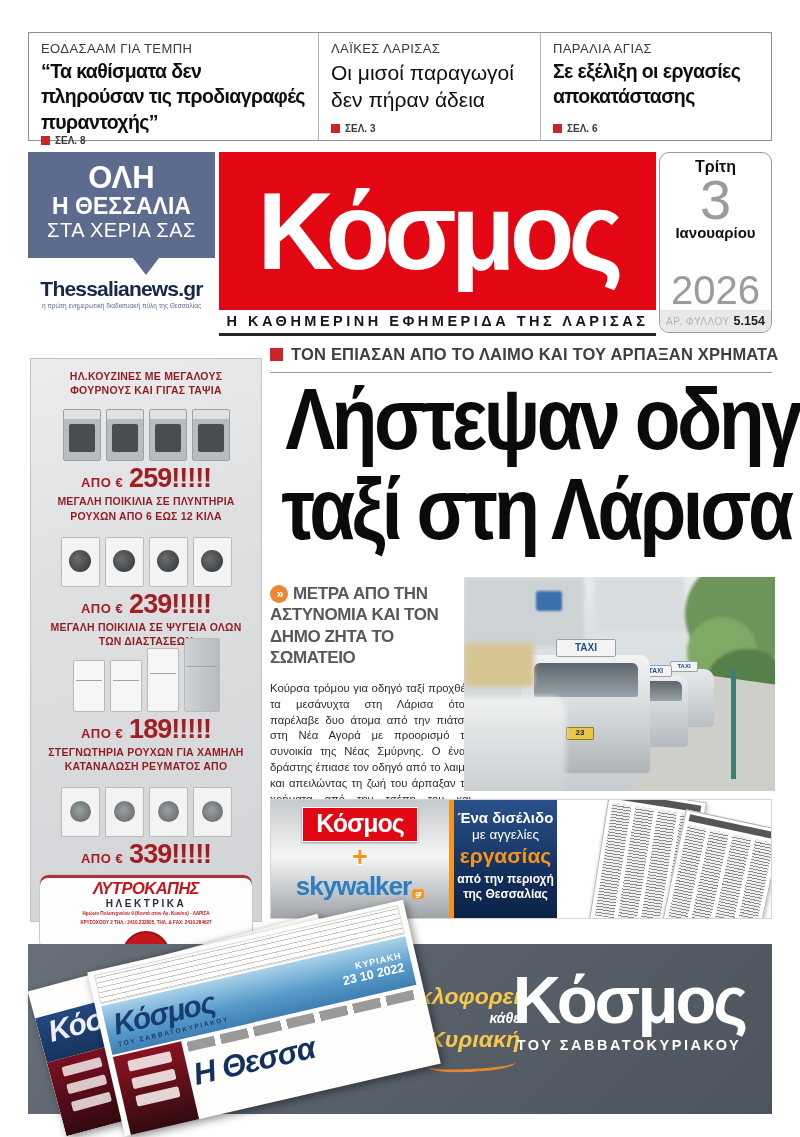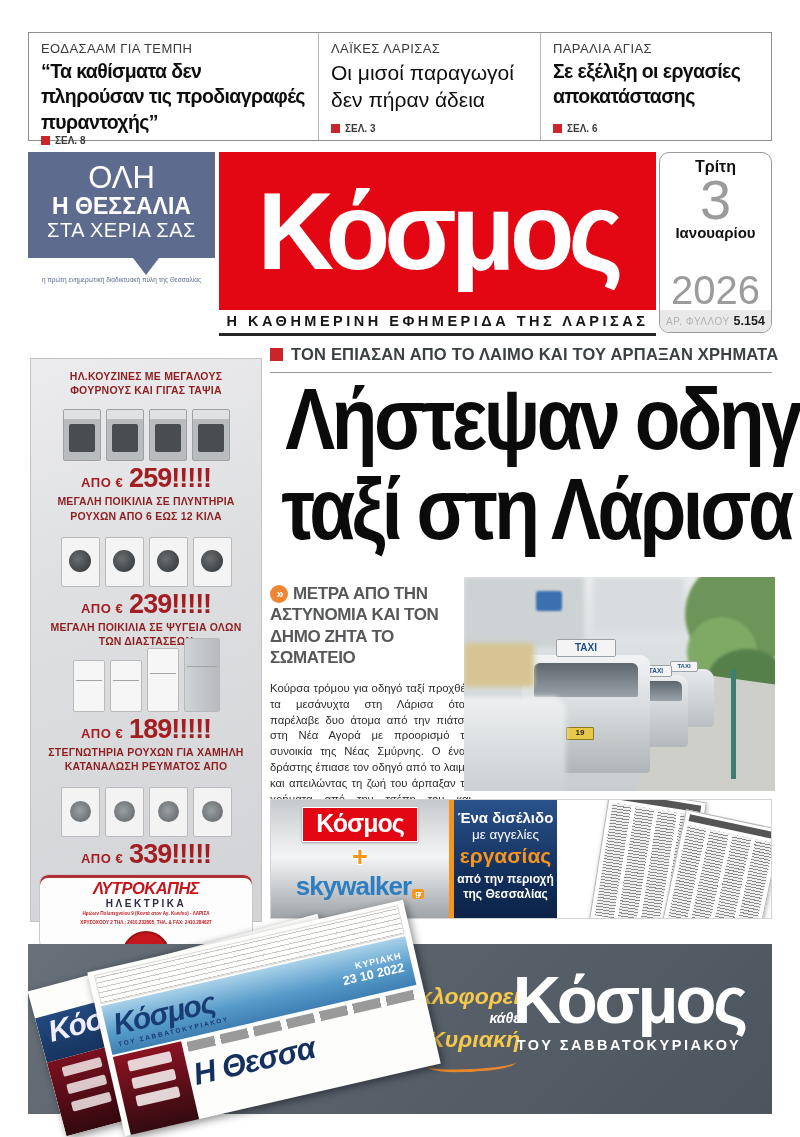--- a/index.html
+++ b/index.html
@@ -16,21 +16,21 @@
   .ts-col3{width:230px;}
   .ts-kicker{font-size:13px;color:#3a3a3a;letter-spacing:.4px;}
   .ts-title{font-weight:bold;font-size:19.5px;line-height:1.3;color:#0e0e0e;letter-spacing:-.6px;margin-top:3px;}
   .ts-title.light{font-weight:normal;font-size:21px;letter-spacing:0;}
   .ts-ref{margin-top:auto;font-size:10px;color:#3a3a3a;display:flex;align-items:center;gap:5px;font-weight:bold;}
   .red-sq{width:9px;height:9px;background:#c9252b;display:inline-block;flex:0 0 auto;}
 
   
   .promo{left:28px;top:152px;width:187px;height:183px;background:#fff;}
   .promo-top{background:#5d6b8e;height:106px;color:#fff;text-align:center;padding-top:10px;box-sizing:border-box;}
-  .promo-l1{font-size:31px;font-weight:normal;line-height:1;}
+  .promo-l1{font-size:31px;font-weight:bold;line-height:1;}
   .promo-l2{font-size:23px;font-weight:bold;line-height:1.15;}
   .promo-l3{font-size:20px;line-height:1.15;letter-spacing:.5px;}
   .promo-tail{width:0;height:0;border-left:13px solid transparent;border-right:13px solid transparent;
               border-top:17px solid #5d6b8e;margin-left:105px;}
   .promo-site{font-size:21px;font-weight:bold;color:#16284a;text-align:center;margin-top:2px;letter-spacing:-.8px;}
   .promo-tag{font-size:6.5px;color:#5d6b8e;text-align:center;margin-top:1px;}
 
   .masthead-red{left:219px;top:152px;width:437px;height:158px;background:#e30613;
                 display:flex;align-items:center;justify-content:center;}
   .masthead-logo{color:#fff;font-weight:bold;font-size:106px;letter-spacing:-6px;line-height:1;
@@ -217,20 +217,21 @@
     </div>
   </div>
 
   <div class="abs promo">
     <div class="promo-top">
       <div class="promo-l1">ΟΛΗ</div>
       <div class="promo-l2">Η ΘΕΣΣΑΛΙΑ</div>
       <div class="promo-l3">ΣΤΑ ΧΕΡΙΑ ΣΑΣ</div>
     </div>
     <div class="promo-tail"></div>
+    <div class="promo-site">Thessalianews.gr</div>
     <div class="promo-tag">η πρώτη ενημερωτική διαδικτυακή πύλη της Θεσσαλίας</div>
   </div>
 
   <div class="abs masthead-red">
     <span class="masthead-logo">Κόσμος</span>
   </div>
   <div class="abs masthead-sub">Η ΚΑΘΗΜΕΡΙΝΗ ΕΦΗΜΕΡΙΔΑ ΤΗΣ ΛΑΡΙΣΑΣ</div>
 
   <div class="abs datebox">
     <div class="db-day">Τρίτη</div>
@@ -343,21 +344,21 @@
 
     <div class="ph-car" style="left:196px;top:92px;width:54px;height:58px;background:linear-gradient(#e7eaec,#b9bfc3);"></div>
     <div class="ph-taxisign" style="left:206px;top:84px;width:26px;height:9px;font-size:6px;line-height:9px;">TAXI</div>
     <div class="ph-car" style="left:162px;top:98px;width:62px;height:72px;background:linear-gradient(#eceeef,#b3b9bd);"></div>
     <div class="ph-window" style="left:168px;top:104px;width:50px;height:20px;"></div>
     <div class="ph-taxisign" style="left:176px;top:88px;width:30px;height:10px;font-size:6.5px;line-height:10px;">TAXI</div>
 
     <div class="ph-car" style="left:58px;top:78px;width:128px;height:118px;background:linear-gradient(180deg,#f2f3f4 0%,#d8dcde 45%,#aeb4b8 100%);"></div>
     <div class="ph-window" style="left:70px;top:86px;width:104px;height:34px;"></div>
     <div class="ph-taxisign" style="left:92px;top:62px;width:58px;height:16px;font-size:10px;line-height:15px;">TAXI</div>
-    <div class="ph-plate" style="left:102px;top:150px;width:26px;height:11px;">19</div>
+    <div class="ph-plate" style="left:102px;top:150px;width:26px;height:11px;">23</div>
 
     <div class="ph-fg" style="left:-18px;top:120px;width:120px;height:110px;background:linear-gradient(#eef0f1,#c5cacd);border-radius:14px;"></div>
     <div class="ph-fg" style="left:-8px;top:70px;width:74px;height:46px;background:#d9c econ;"></div>
     <div class="ph-fg" style="left:0px;top:66px;width:70px;height:44px;background:#d6c493;border-radius:4px;"></div>
   </div>
 
   <div class="abs skybanner">
     <div class="skl">
       <div class="skl-logo">Κόσμος</div>
       <div class="skl-plus">+</div>

